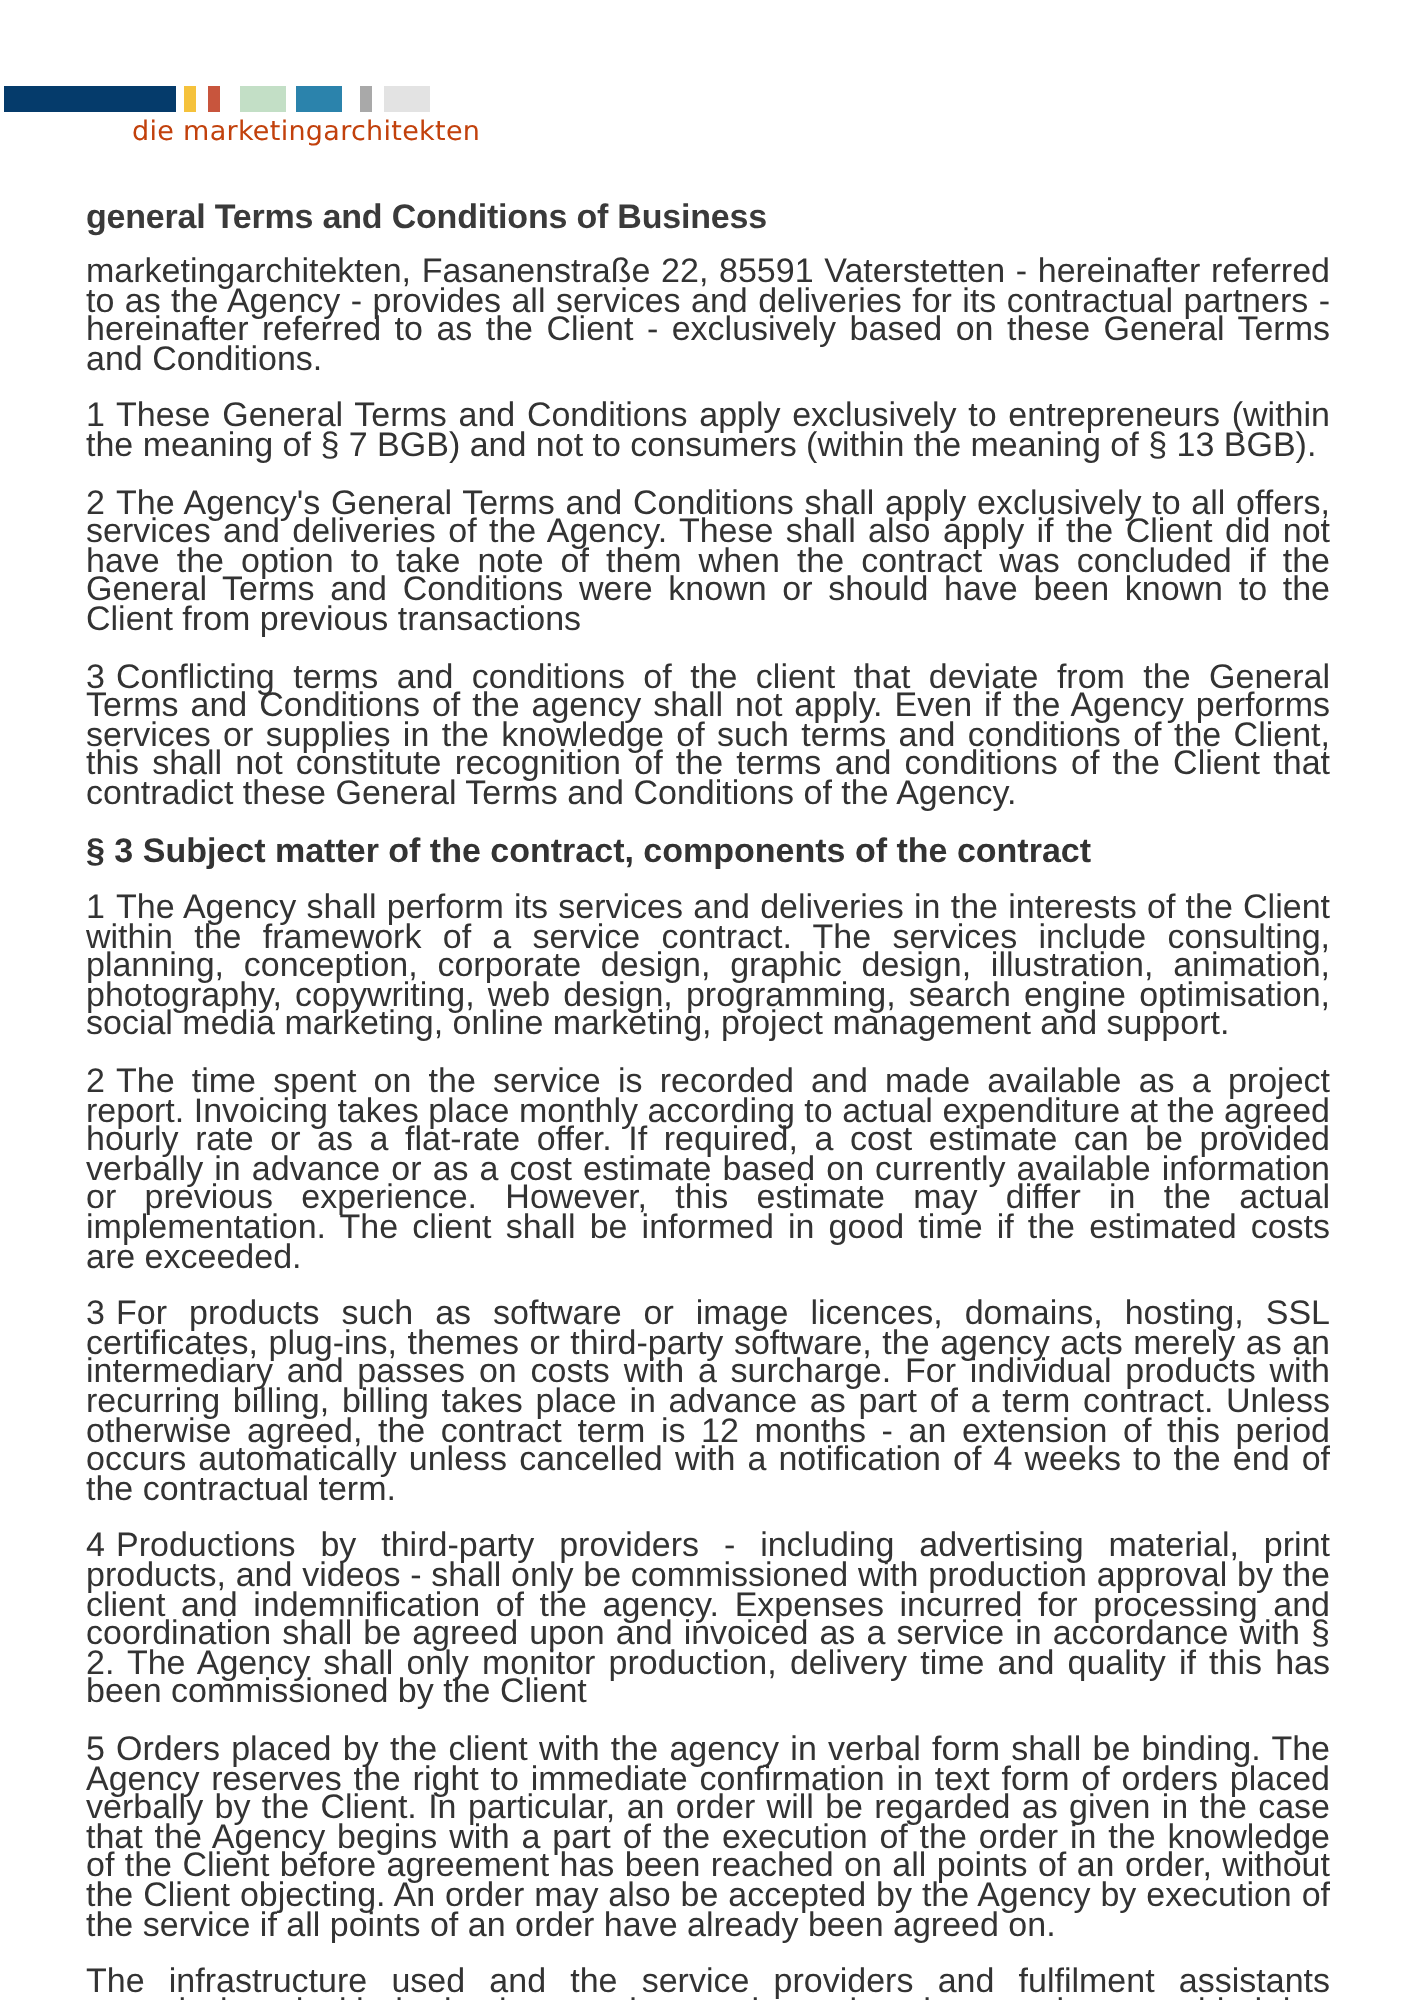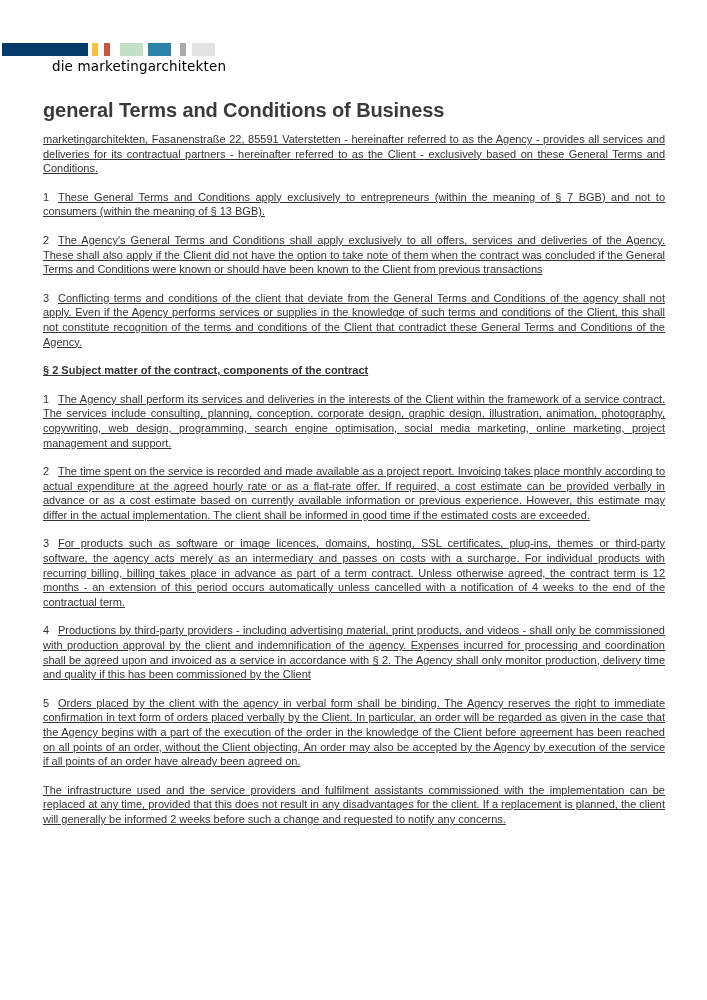--- a/index.html
+++ b/index.html
@@ -1,24 +1,24 @@
 <!DOCTYPE html>
 <html><head>
   <meta charset="utf-8">
   <style>
     html, body { margin: 0; padding: 0; background: #ffffff; }
     body { width: 707px; height: 1000px; position: relative; overflow: hidden;
            font-family: "Liberation Sans", sans-serif; color: #333333; }
     .logo { position: absolute; left: 0; top: 0; width: 260px; height: 90px; }
     .bar { position: absolute; top: 43px; height: 13px; }
-    .logo-text { position: absolute; left: 52px; top: 58px; font-family: "DejaVu Sans", sans-serif;
-                 font-size: 13.5px; color: #000000; letter-spacing: 0.15px; white-space: nowrap; }
+    .logo-text { position: absolute; left: 66px; top: 58px; font-family: "DejaVu Sans", sans-serif;
+                 font-size: 13.5px; color: #c2410c; letter-spacing: 0.15px; white-space: nowrap; }
     .content { position: absolute; left: 43px; top: 99px; width: 622px; }
-    h1 { margin: 0 0 10px 0; font-size: 20px; font-weight: bold; color: #3a3a3a; letter-spacing: -0.1px; }
-    p { margin: 0 0 14px 0; font-size: 11px; line-height: 14.6px; text-align: justify; color: #333333; text-decoration: underline; }
+    h1 { margin: 0 0 10px 0; font-size: 17px; font-weight: bold; color: #3a3a3a; letter-spacing: -0.1px; }
+    p { margin: 0 0 14px 0; font-size: 17px; line-height: 14.6px; text-align: justify; color: #333333; }
     p.heading { font-weight: bold; margin-bottom: 14px; }
     .num { display: inline-block; width: 15px; }
   </style>
 </head>
 <body>
 
 <div class="logo">
   <div class="bar" id="bar0" style="left: 2px; width: 86px; background: rgb(5, 59, 107);"></div>
   <div class="bar" id="bar1" style="left: 92px; width: 6px; background: rgb(245, 194, 60);"></div>
   <div class="bar" id="bar2" style="left: 104px; width: 6px; background: rgb(200, 85, 61);"></div>
@@ -30,20 +30,20 @@
 </div>
 
 <div class="content">
   <h1>general Terms and Conditions of Business</h1>
   <p>marketingarchitekten, Fasanenstraße 22, 85591 Vaterstetten - hereinafter referred to as the Agency - provides all services and deliveries for its contractual partners - hereinafter referred to as the Client - exclusively based on these General Terms and Conditions.</p>
 
   <p><span class="num">1</span><span>These General Terms and Conditions apply exclusively to entrepreneurs (within the meaning of § 7 BGB) and not to consumers (within the meaning of § 13 BGB).</span></p>
   <p><span class="num">2</span><span>The Agency's General Terms and Conditions shall apply exclusively to all offers, services and deliveries of the Agency. These shall also apply if the Client did not have the option to take note of them when the contract was concluded if the General Terms and Conditions were known or should have been known to the Client from previous transactions</span></p>
   <p><span class="num">3</span><span>Conflicting terms and conditions of the client that deviate from the General Terms and Conditions of the agency shall not apply. Even if the Agency performs services or supplies in the knowledge of such terms and conditions of the Client, this shall not constitute recognition of the terms and conditions of the Client that contradict these General Terms and Conditions of the Agency.</span></p>
 
-  <p class="heading">§ 2 Subject matter of the contract, components of the contract</p>
+  <p class="heading">§ 3 Subject matter of the contract, components of the contract</p>
   <p><span class="num">1</span><span>The Agency shall perform its services and deliveries in the interests of the Client within the framework of a service contract. The services include consulting, planning, conception, corporate design, graphic design, illustration, animation, photography, copywriting, web design, programming, search engine optimisation, social media marketing, online marketing, project management and support.</span></p>
   <p><span class="num">2</span><span>The time spent on the service is recorded and made available as a project report. Invoicing takes place monthly according to actual expenditure at the agreed hourly rate or as a flat-rate offer. If required, a cost estimate can be provided verbally in advance or as a cost estimate based on currently available information or previous experience. However, this estimate may differ in the actual implementation. The client shall be informed in good time if the estimated costs are exceeded.</span></p>
   <p><span class="num">3</span><span>For products such as software or image licences, domains, hosting, SSL certificates, plug-ins, themes or third-party software, the agency acts merely as an intermediary and passes on costs with a surcharge. For individual products with recurring billing, billing takes place in advance as part of a term contract. Unless otherwise agreed, the contract term is 12 months - an extension of this period occurs automatically unless cancelled with a notification of 4 weeks to the end of the contractual term.</span></p>
   <p><span class="num">4</span><span>Productions by third-party providers - including advertising material, print products, and videos - shall only be commissioned with production approval by the client and indemnification of the agency. Expenses incurred for processing and coordination shall be agreed upon and invoiced as a service in accordance with § 2. The Agency shall only monitor production, delivery time and quality if this has been commissioned by the Client</span></p>
   <p><span class="num">5</span><span>Orders placed by the client with the agency in verbal form shall be binding. The Agency reserves the right to immediate confirmation in text form of orders placed verbally by the Client. In particular, an order will be regarded as given in the case that the Agency begins with a part of the execution of the order in the knowledge of the Client before agreement has been reached on all points of an order, without the Client objecting. An order may also be accepted by the Agency by execution of the service if all points of an order have already been agreed on.</span></p>
   <p><span>The infrastructure used and the service providers and fulfilment assistants commissioned with the implementation can be replaced at any time, provided that this does not result in any disadvantages for the client. If a replacement is planned, the client will generally be informed 2 weeks before such a change and requested to notify any concerns.</span></p>
 </div>
 
 </body></html>

